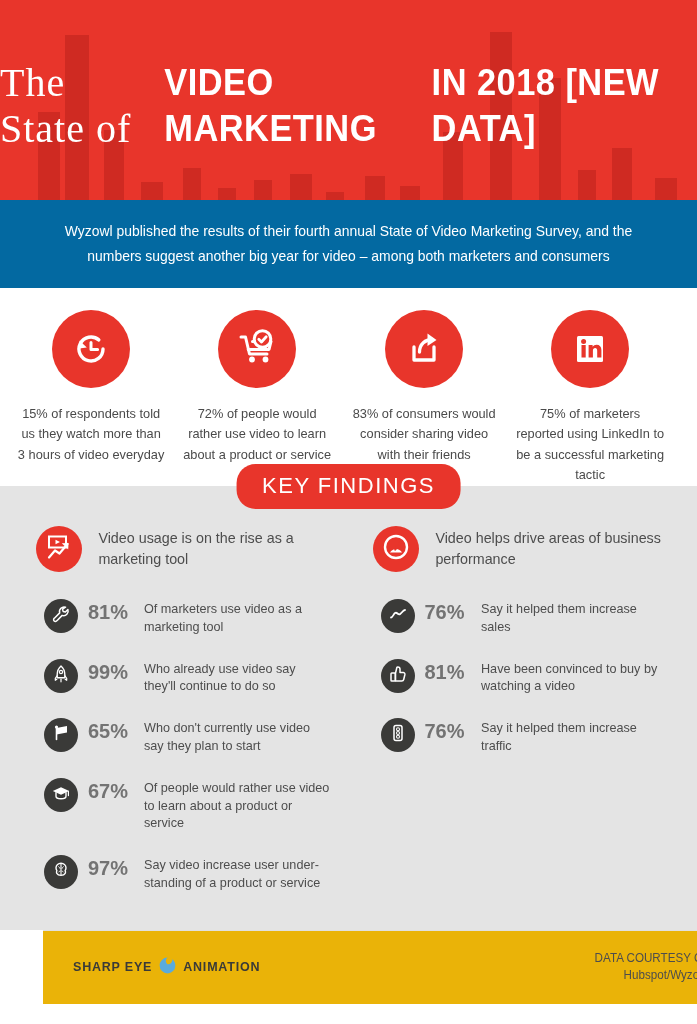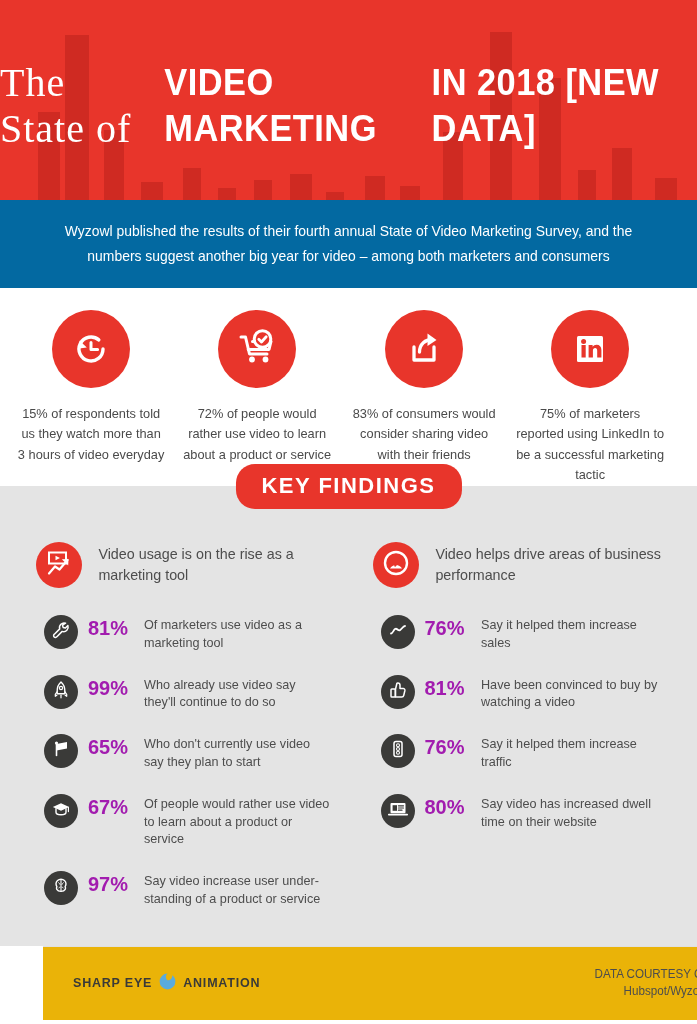--- a/index.html
+++ b/index.html
@@ -144,40 +144,39 @@
     padding-bottom: 18px;
   }
   .key-banner {
     position: absolute;
     left: 50%;
     top: -22px;
     transform: translateX(-50%);
     background: #e8352b;
     color: #ffffff;
     font-size: 22px;
-    font-weight: bold;
+    font-weight: normal;
     letter-spacing: 1.5px;
     padding: 9px 26px 10px 26px;
     white-space: nowrap;
     border-radius: 19px;
   }
 
   .cols {
     display: flex;
     padding: 0 12px;
   }
   .col { flex: 1; padding: 0 14px; }
 
   .col-head {
     display: flex;
     align-items: center;
     gap: 14px;
     margin-bottom: 24px;
     padding-left: 10px;
-    margin-top: 16px;
   }
   .col-head-circle {
     width: 46px; height: 46px;
     flex: 0 0 46px;
     border-radius: 50%;
     background: #e8352b;
     display: flex;
     align-items: center;
     justify-content: center;
   }
@@ -200,21 +199,21 @@
     flex: 0 0 34px;
     border-radius: 50%;
     background: #3a3a38;
     display: flex;
     align-items: center;
     justify-content: center;
     margin-top: 3px;
   }
   .f-pct {
     flex: 0 0 46px;
-    color: #a21caf;
+    color: #737373;
     font-size: 20px;
     font-weight: bold;
     line-height: 1.1;
     margin-top: 5px;
     text-align: left;
   }
   .f-text {
     flex: 1;
     font-size: 12.9px;
     color: #4d4d4d;
@@ -493,34 +492,20 @@
                 <circle cx="10" cy="10" r="1.5" stroke="#fff" stroke-width="1.1"></circle>
                 <circle cx="10" cy="13.7" r="1.5" stroke="#fff" stroke-width="1.1"></circle>
               </svg>
             </span>
           </div>
           <div class="f-pct">76%</div>
           <div class="f-text">Say it helped them increase traffic</div>
         </div>
 
 
-        <div class="finding">
-          <div class="f-circle">
-            <span>
-              <svg width="22" height="22" viewBox="0 0 22 22" fill="none">
-                <rect x="3.5" y="5" width="15" height="10.2" rx="1" fill="#fff"></rect>
-                <rect x="5.6" y="7.2" width="4.4" height="5.6" fill="#3a3a38"></rect>
-                <path d="M11.4 7.8h5.1M11.4 10h5.1M11.4 12.2h3.6" stroke="#3a3a38" stroke-width="1.2" stroke-linecap="round"></path>
-                <path d="M1.8 16.6h18.4" stroke="#fff" stroke-width="1.7" stroke-linecap="round"></path>
-              </svg>
-            </span>
-          </div>
-          <div class="f-pct">80%</div>
-          <div class="f-text">Say video has increased dwell time on their website</div>
-        </div>
       </div>
 
     </div>
   </div>
 
   <div class="footer">
     <div class="logo">
       <span class="logo-word">SHARP EYE</span>
       <span class="logo-mark">
         <svg width="17" height="17" viewBox="0 0 17 17" fill="none">

